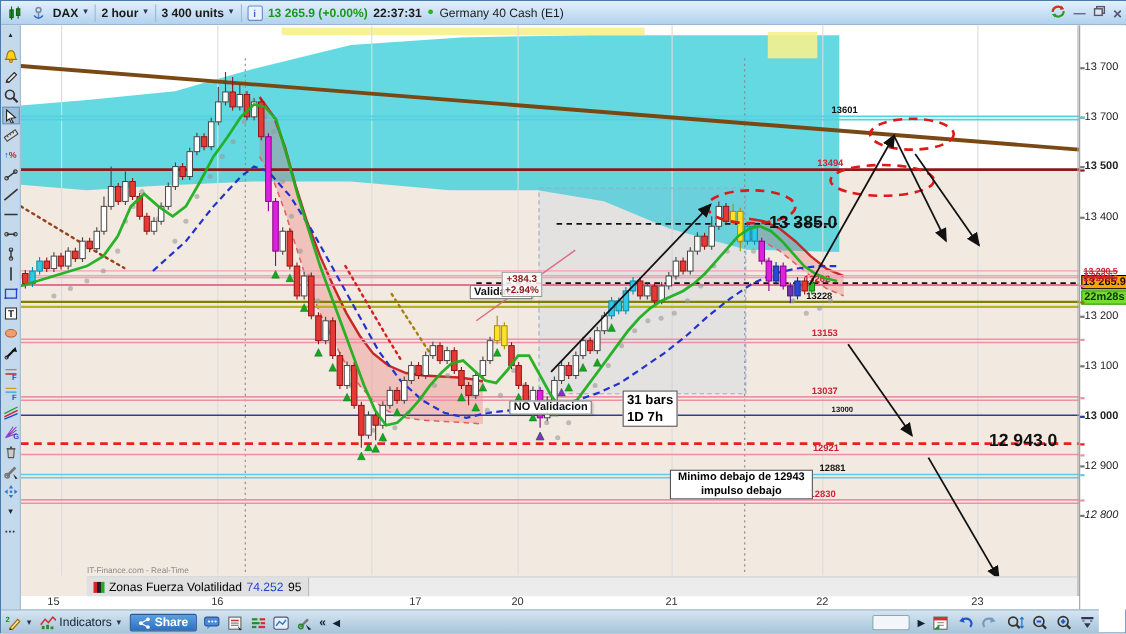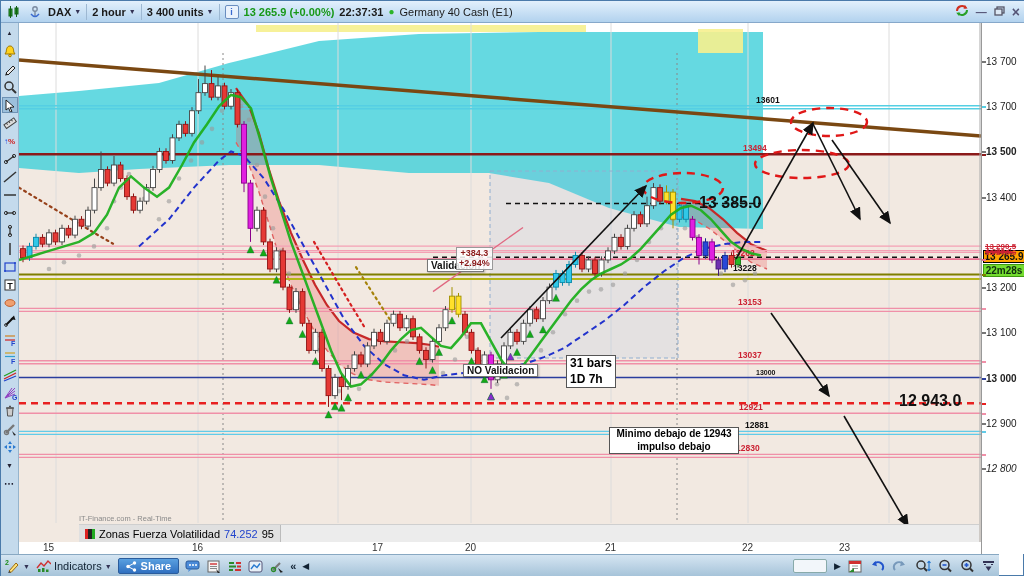--- a/index.html
+++ b/index.html
@@ -743,21 +743,21 @@
       <div class="axtick" style="top: 431.414px; background: rgb(240, 144, 168);"></div>
     </div>
 
   <div id="datebar">
       <div class="datelab" style="left: 24px;">15</div>
       <div class="datelab" style="left: 173px;">16</div>
       <div class="datelab" style="left: 313px; margin-left: 40px;">17</div>
       <div class="datelab" style="left: 446px;">20</div>
       <div class="datelab" style="left: 586px;">21</div>
       <div class="datelab" style="left: 723px;">22</div>
-      <div class="datelab" style="left: 820px; text-align: center;">23</div>
+      <div class="datelab" style="left: 864px; text-align: center;">23</div>
     </div>
 
   <div id="bottombar">
     <span class="bbtn">
       <span class="bico">
           <svg width="15" height="14">
             <text x="0" y="6" font-size="7" font-weight="bold" fill="#1a8a1a">2</text>
             <path d="M4,12 L11,4 L13,6 L6,13.5 Z" fill="#ffe27a" stroke="#9a6a10"></path>
             <path d="M4,12 L3.2,14 L6,13.5 Z" fill="#333"></path>
           </svg>

